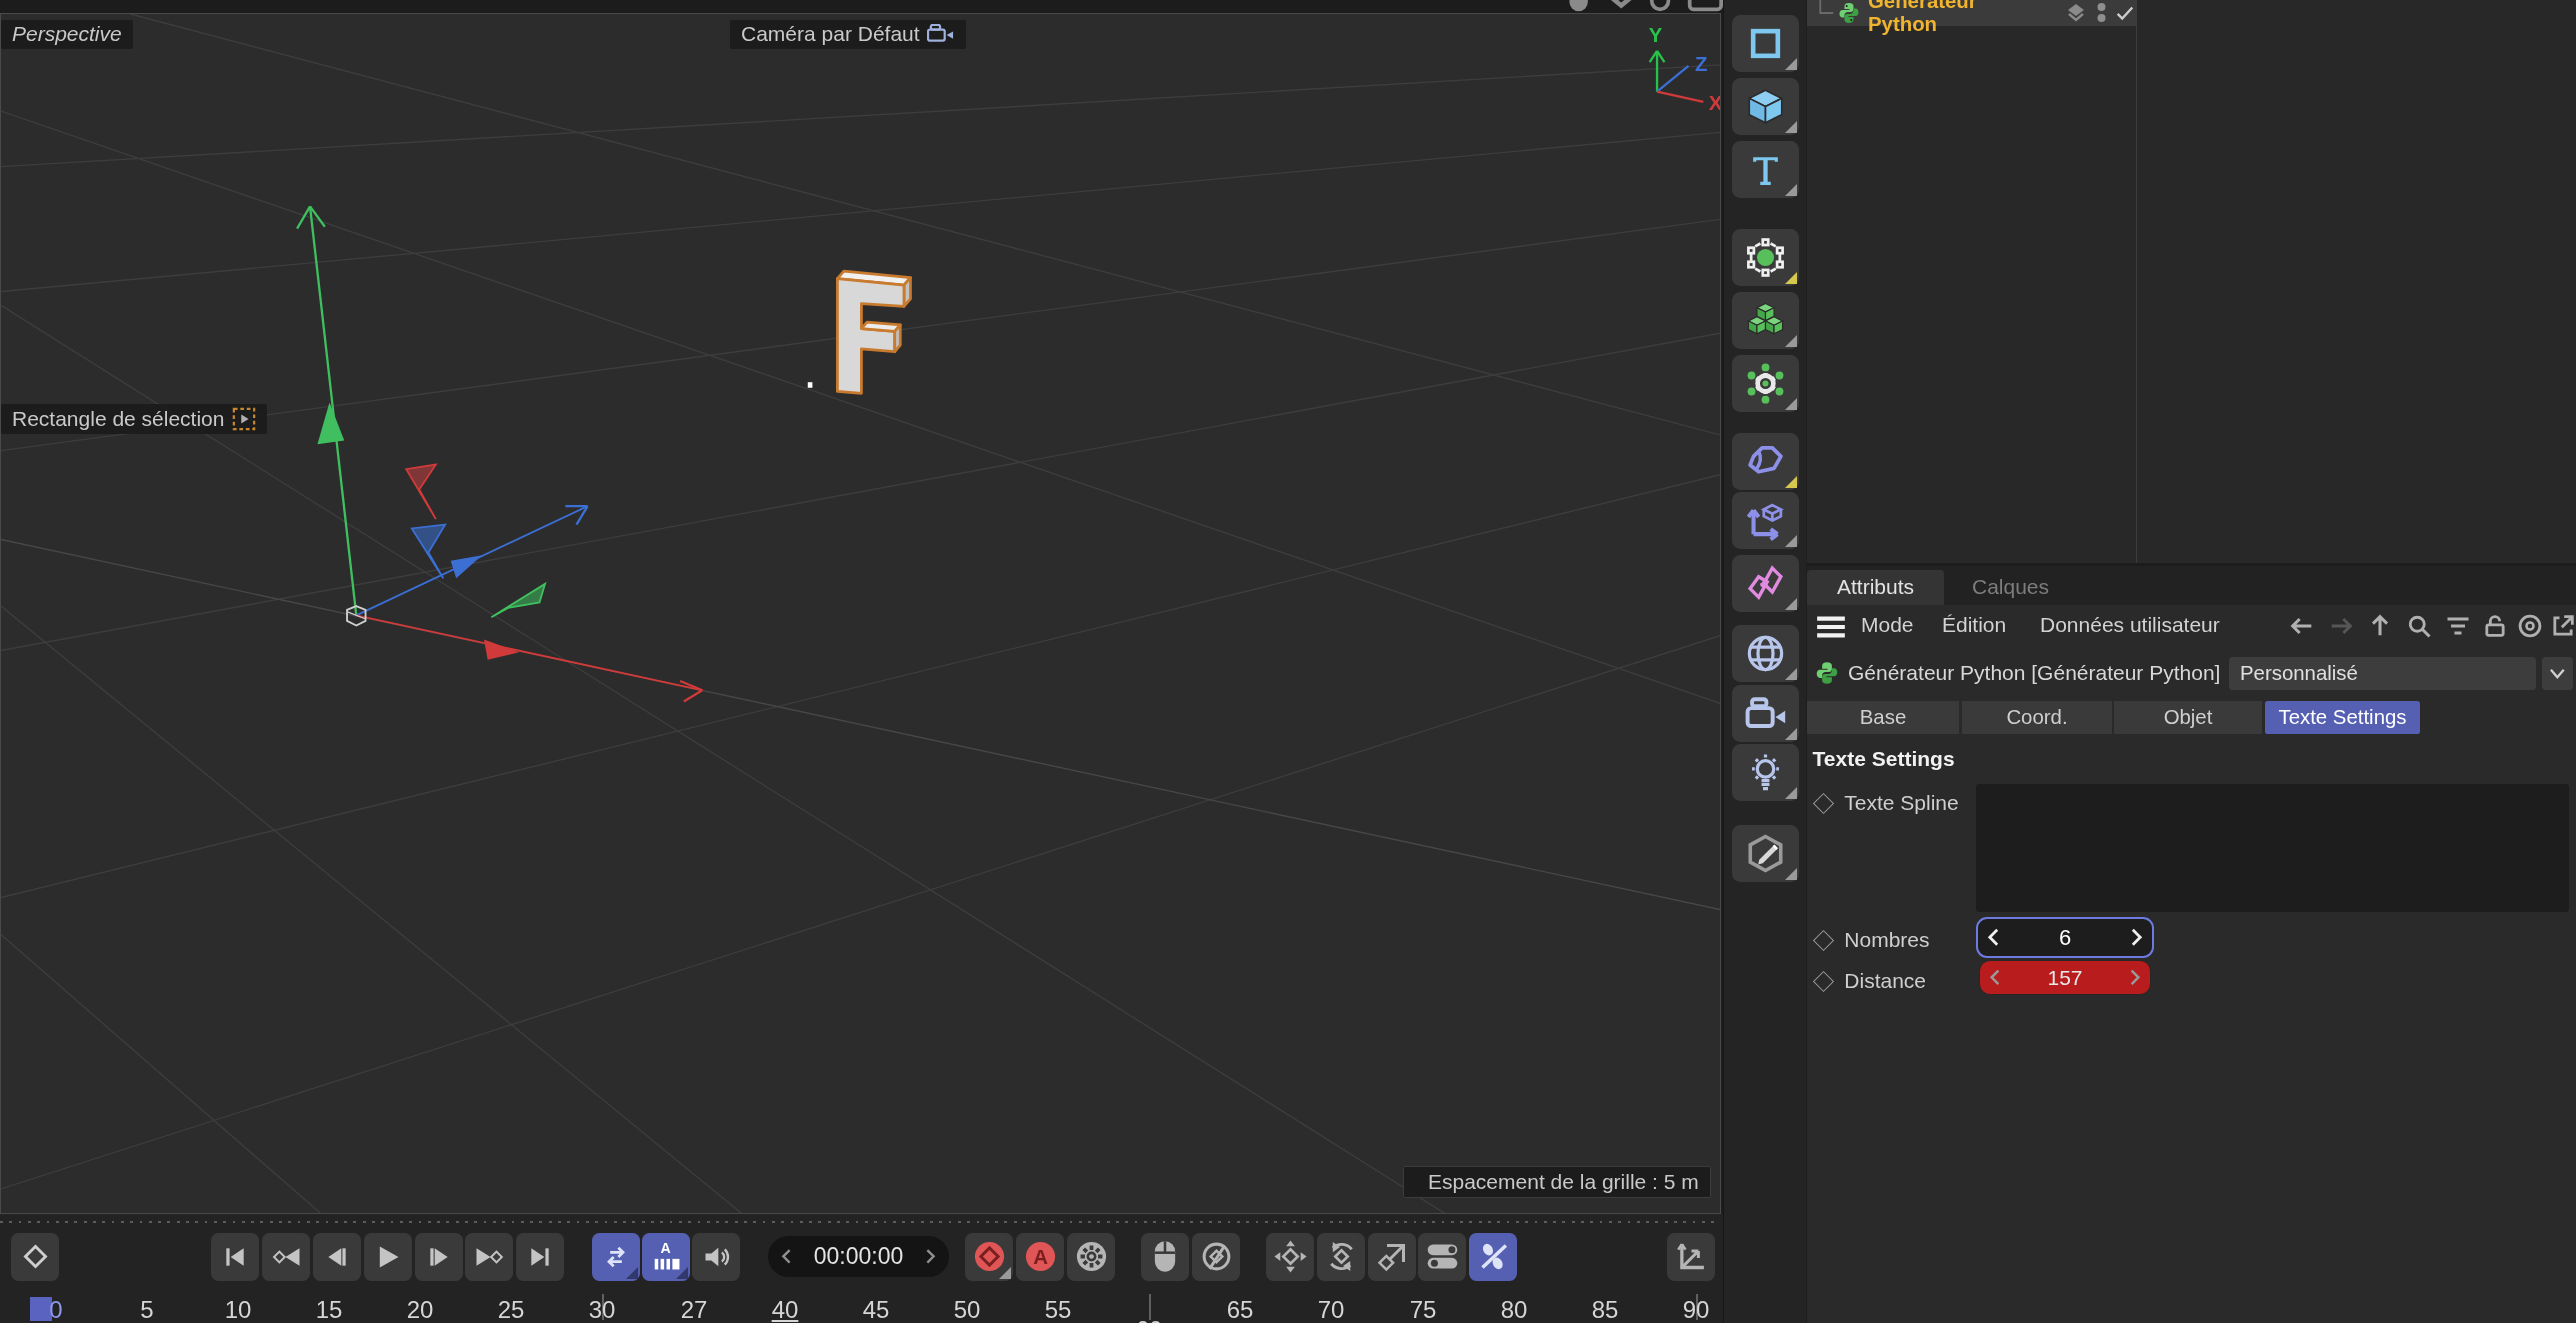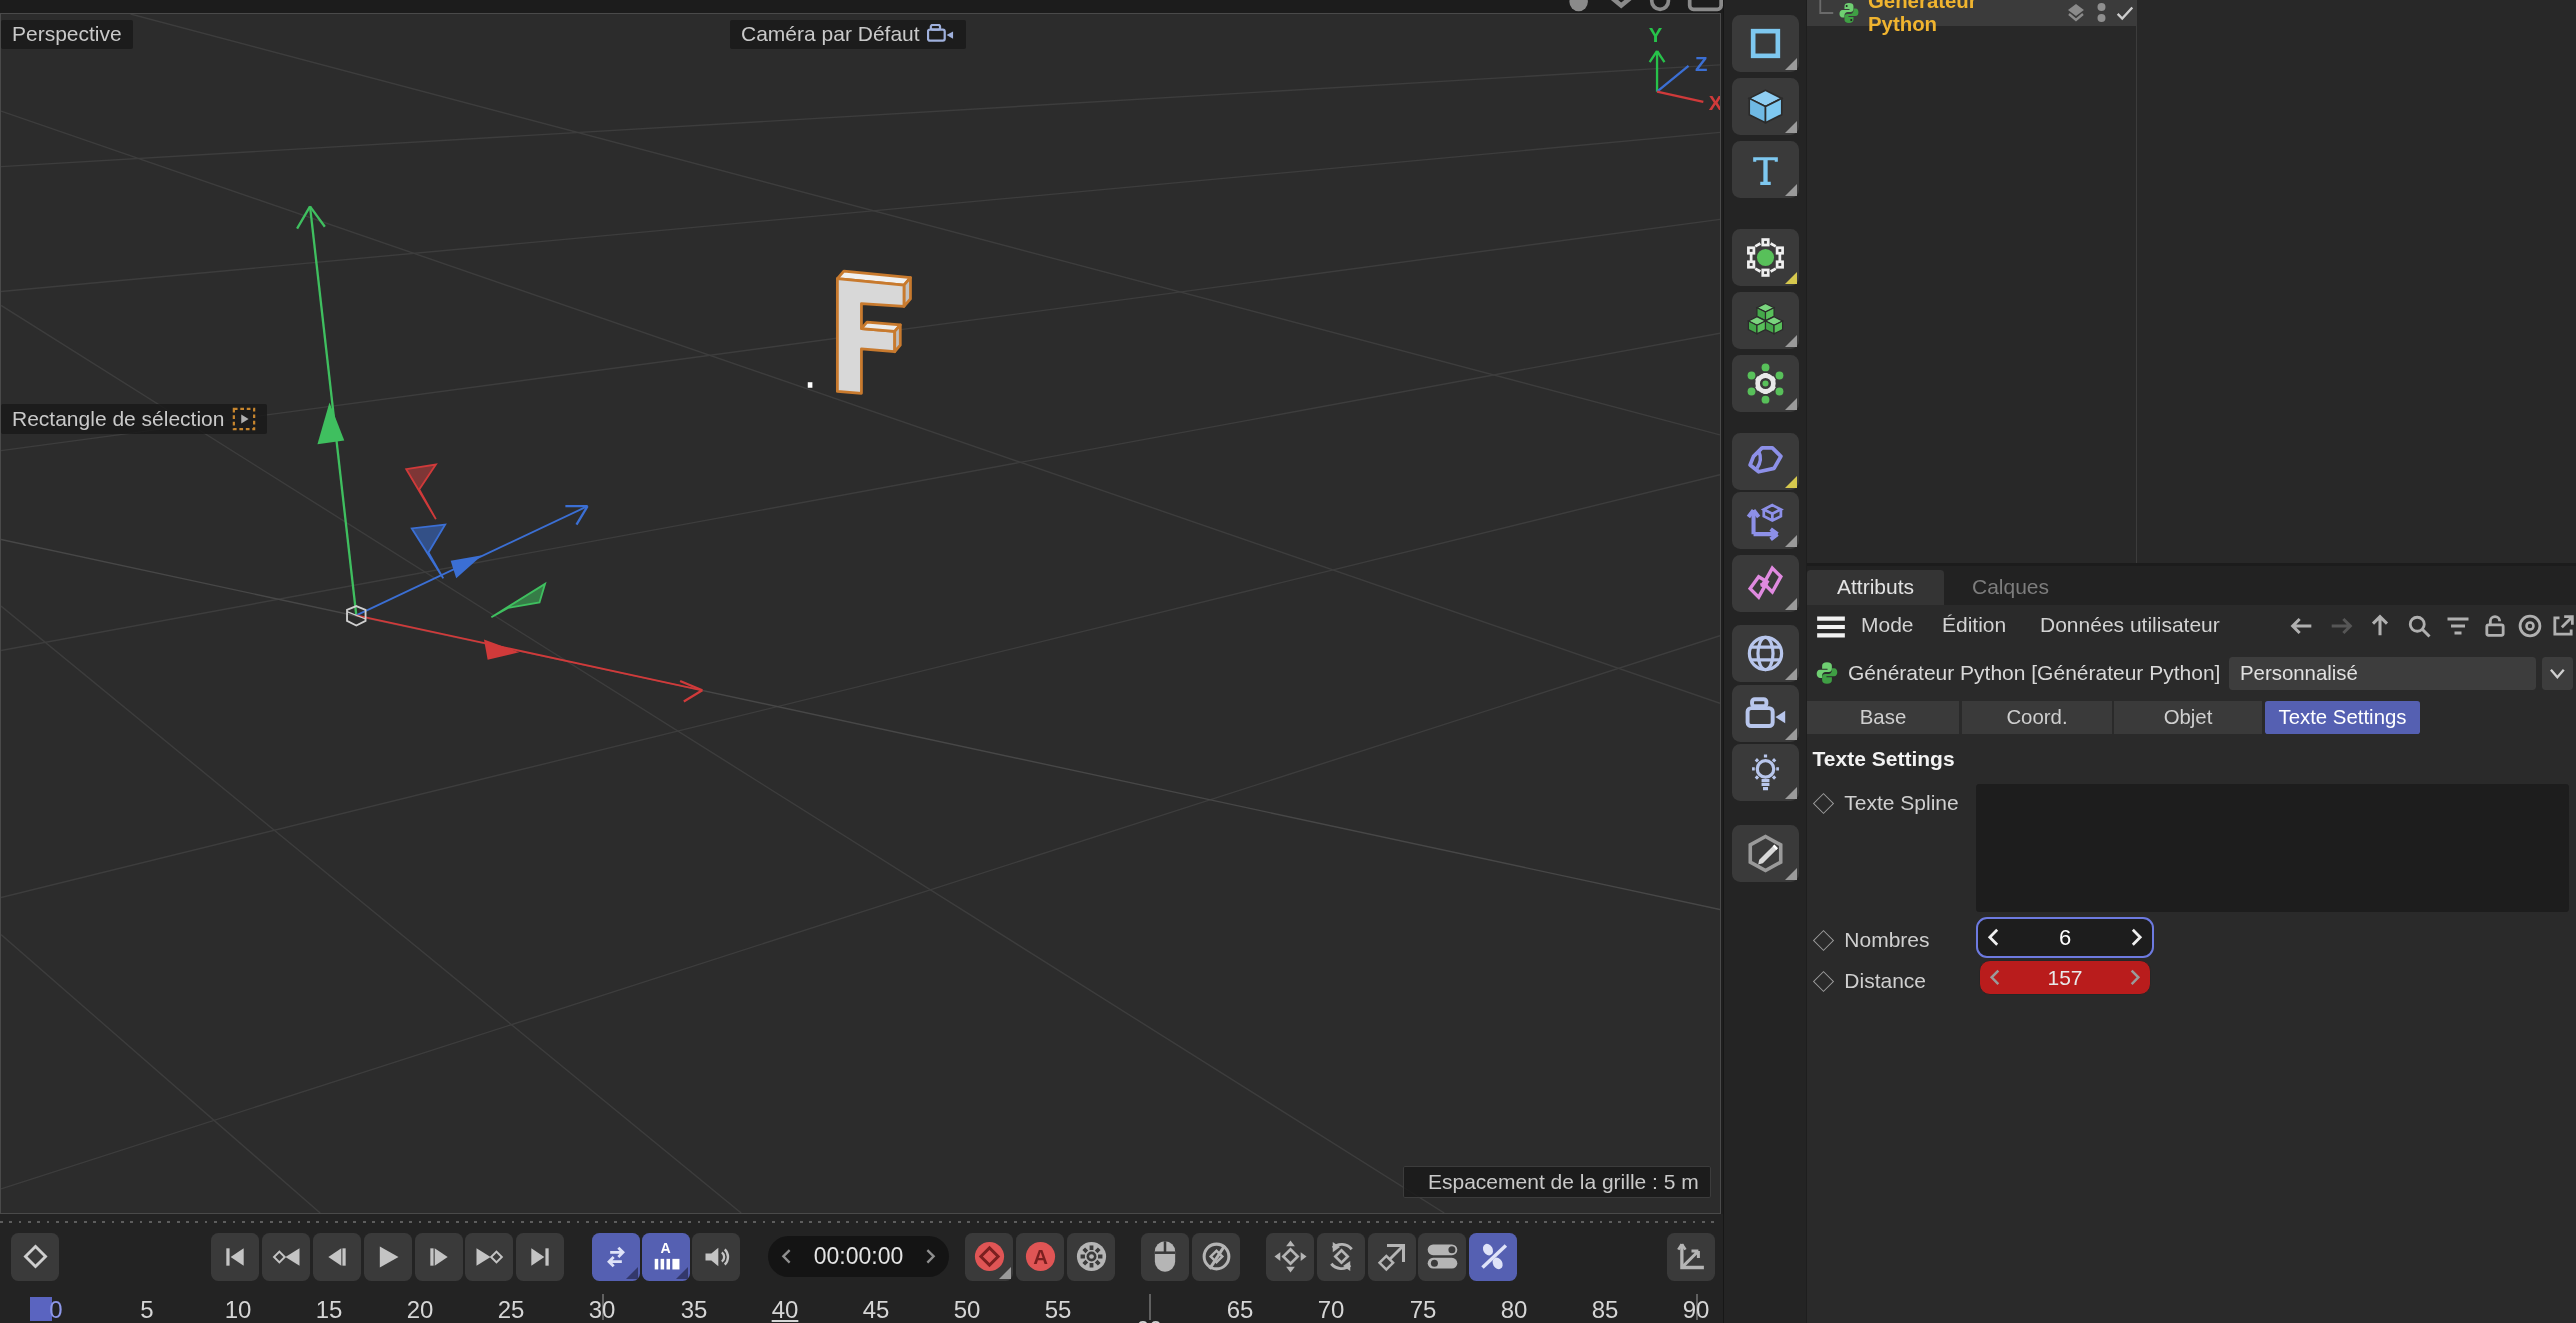--- a/index.html
+++ b/index.html
@@ -112,21 +112,21 @@
         <line x1="1790" y1="84" x2="1790" y2="40" stroke="#27c24a" stroke-width="2.5"></line>
         <path d="M1790 40 l-8 12 M1790 40 l8 12" stroke="#27c24a" stroke-width="2.5" fill="none"></path>
         <line x1="1790" y1="84" x2="1824" y2="56" stroke="#3b6fd4" stroke-width="2.5"></line>
         <line x1="1790" y1="84" x2="1840" y2="95" stroke="#d03a3a" stroke-width="2.5"></line>
         <text x="1781" y="30" fill="#27c24a">Y</text>
         <text x="1831" y="62" fill="#3b6fd4">Z</text>
         <text x="1846" y="104" fill="#d03a3a">X</text>
       </g>
     </svg>
 
-    <div class="chip" style="left:0;top:5.6px;">
+    <div class="chip" style="left:0;top:5.6px;font-style:italic;">
       <span>Perspective</span>
     </div>
     <div class="chip" style="left:729px;top:5.6px;">
       <span>Caméra par Défaut</span>
       <svg width="28" height="20.4" viewBox="0 0 30 22">
         <rect x="1" y="6" width="18" height="12" rx="2" fill="none" stroke="#9fb0dc" stroke-width="2.4"></rect>
         <rect x="4" y="1" width="10" height="5" rx="2" fill="none" stroke="#9fb0dc" stroke-width="2.4"></rect>
         <polygon points="21,12 28,8 28,16" fill="#9fb0dc"></polygon>
       </svg>
     </div>
@@ -610,21 +610,21 @@
     <div style="position:absolute;left:0;top:80px;width:1723px;height:30px;">
         <span style="position: absolute; left: 30px; top: 2.8px; width: 22px; height: 24px; background: rgb(90, 100, 192);"></span>
         <span class="ruler-num current" style="left: 56px;">0</span>
         <span class="ruler-num" style="left: 147px;">5</span>
         <span class="ruler-num" style="left: 238px;">10</span>
         <span class="ruler-num" style="left: 329px;">15</span>
         <span class="ruler-num" style="left: 420px;">20</span>
         <span class="ruler-num" style="left: 511px;">25</span>
         <span class="ruler-tickline" style="left: 602px;"></span>
         <span class="ruler-num" style="left: 602px;">30</span>
-        <span class="ruler-num" style="left: 694px;">35</span>
+        <span class="ruler-num" style="left: 694px;">27</span>
         <span class="ruler-num" style="left: 785px; text-decoration: underline;">40</span>
         <span class="ruler-num" style="left: 876px;">45</span>
         <span class="ruler-num" style="left: 967px;">50</span>
         <span class="ruler-num" style="left: 1058px;">55</span>
         <span class="ruler-tickline" style="left: 1149px;"></span>
         <span class="ruler-num" style="left: 1149px; margin-top: 20px;">60</span>
         <span class="ruler-num" style="left: 1240px;">65</span>
         <span class="ruler-num" style="left: 1331px;">70</span>
         <span class="ruler-num" style="left: 1423px;">75</span>
         <span class="ruler-num" style="left: 1514px;">80</span>

